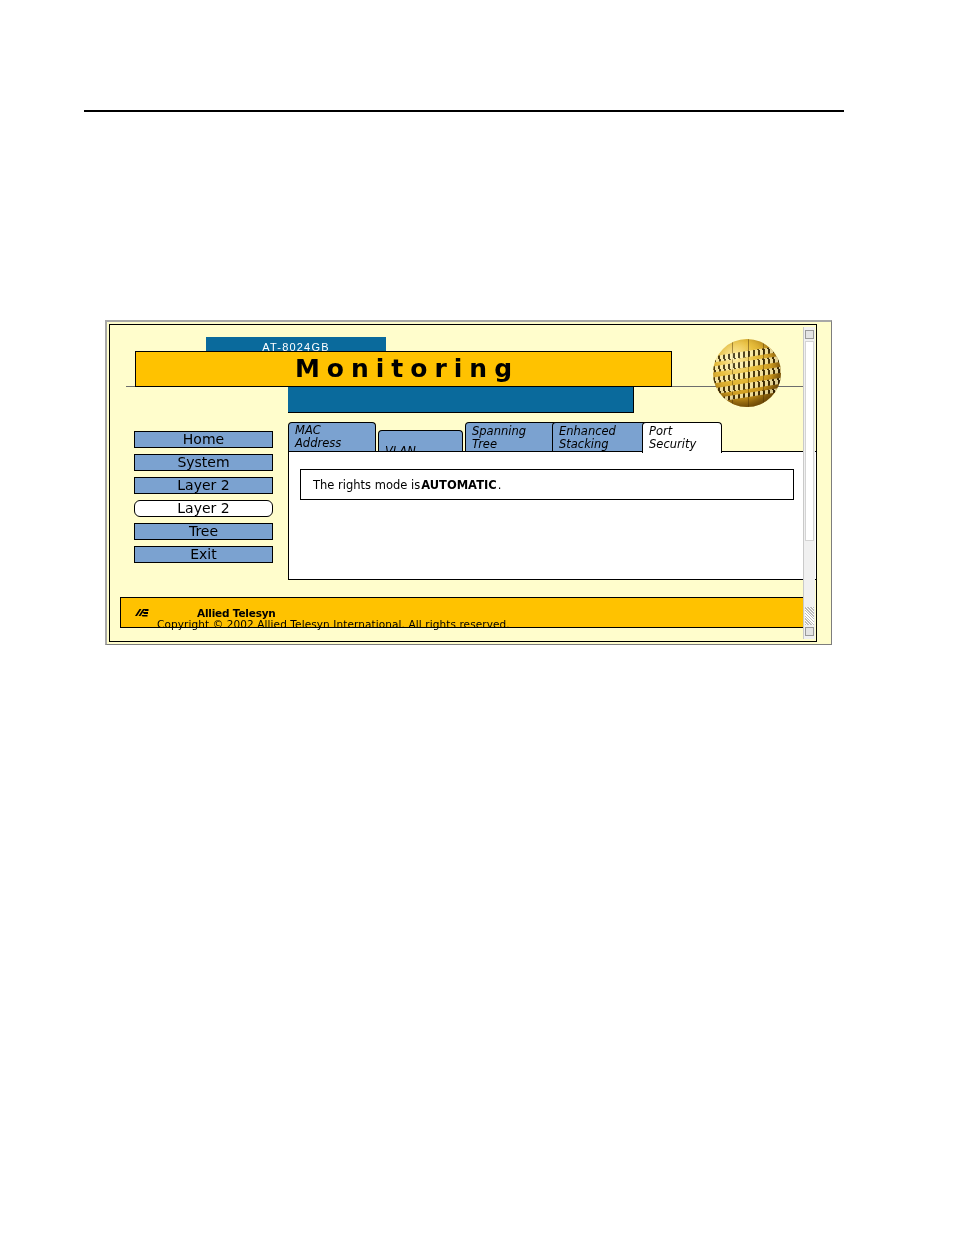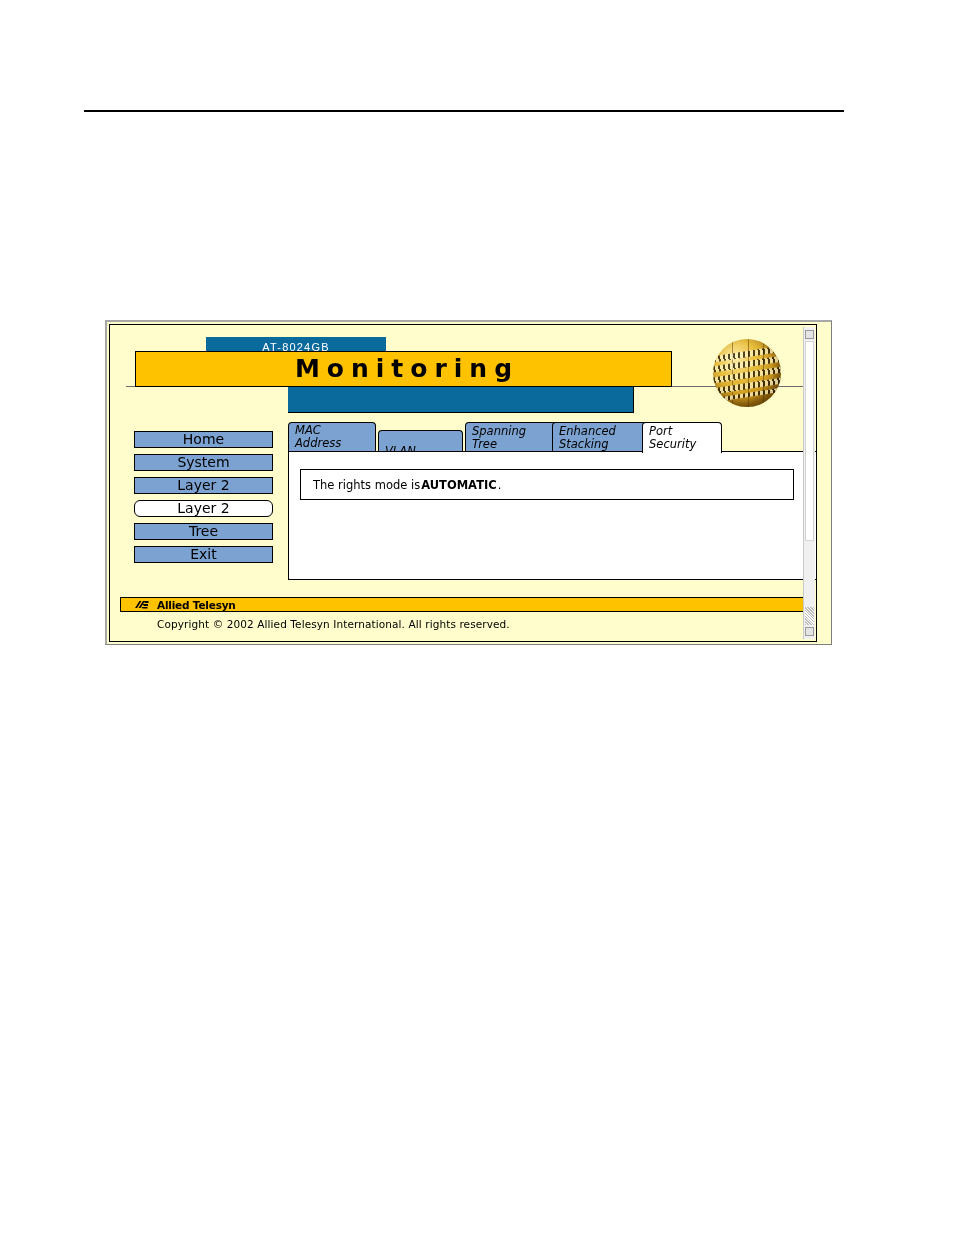--- a/index.html
+++ b/index.html
@@ -320,27 +320,28 @@
     left: 0;
     right: 0;
     bottom: 0;
     height: 48px;
   }
   .logo-bar {
     position: absolute;
     left: 10px;
     top: 4px;
     right: 6px;
-    height: 15px;
+    height: 31px;
     background: #ffc200;
     border: 1px solid #000000;
     box-sizing: border-box;
     display: flex;
     align-items: center;
     padding-left: 14px;
+    gap: 40px;
   }
   .logo-mark {
     width: 19px;
     height: 9px;
     margin-right: 3px;
     flex: none;
   }
   .logo-text {
     font-size: 10.5px;
     color: #000000;

